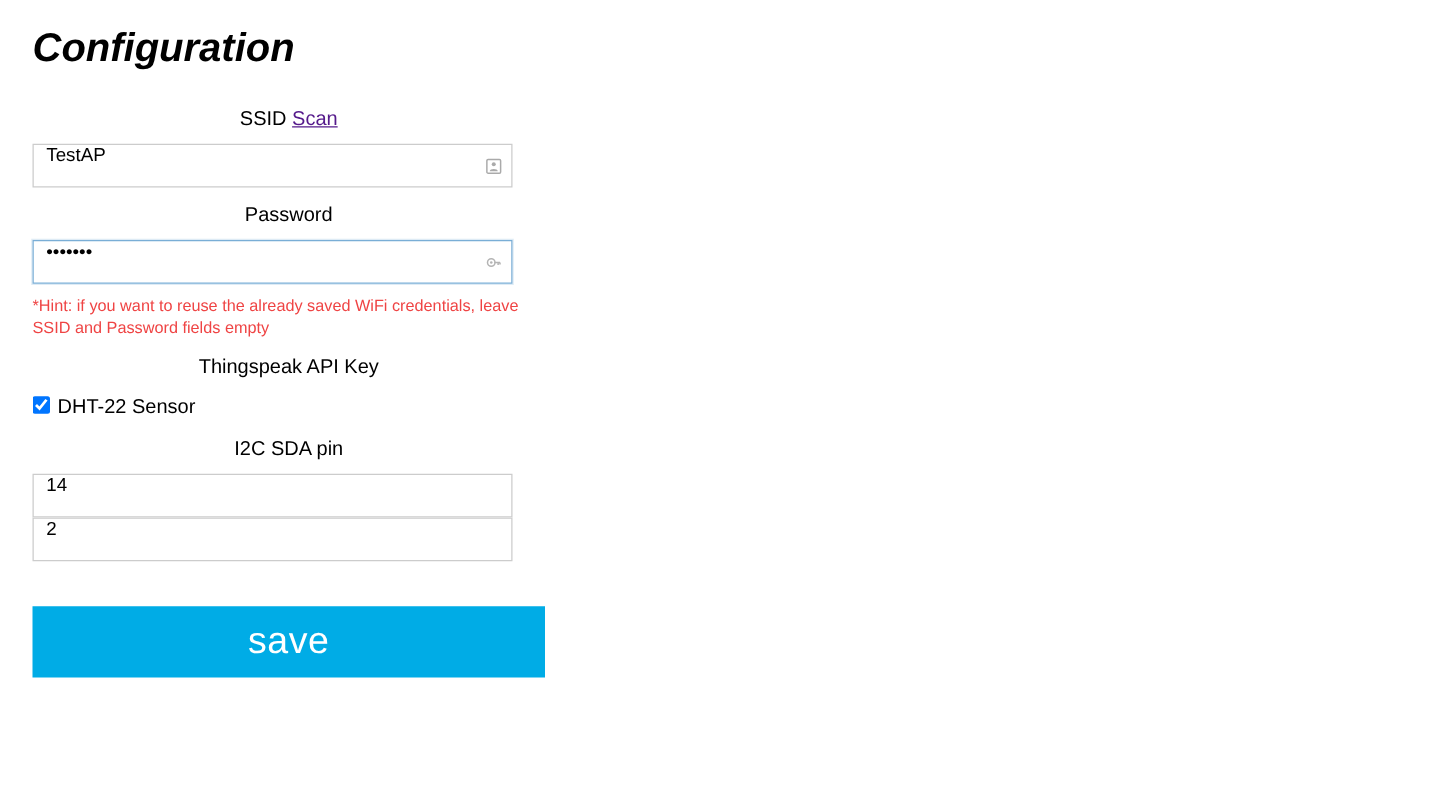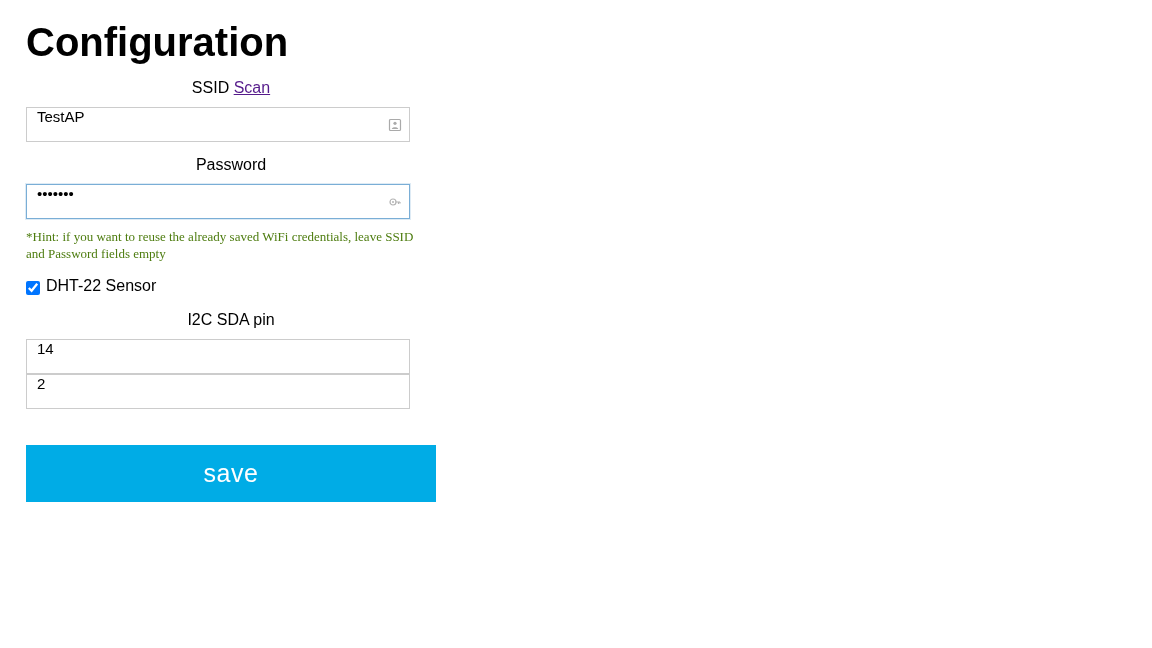--- a/index.html
+++ b/index.html
@@ -8,23 +8,24 @@
       padding: 0;
     }
     body {
       font-family: -apple-system, BlinkMacSystemFont, "Segoe UI", Arial, sans-serif;
       font-size: 16px;
       color: #000;
       background: #fff;
       padding: 20px 26px;
     }
     h1 {
-      font-size: 40px;
+      font-size: 32px;
       font-weight: bold;
-      margin-bottom: 14px;
+      margin-bottom: 30px;
+      font-style: italic;
     }
     .form-wrap {
       width: 410px;
     }
     .label-row {
       font-size: 16px;
       margin-bottom: 10px;
       margin-top: 14px;
       color: #000;
       text-align: center;
@@ -56,44 +57,43 @@
       position: absolute;
       right: 8px;
       top: 50%;
       transform: translateY(-50%);
       width: 14px;
       height: 14px;
       opacity: 0.55;
     }
     .hint {
       font-size: 13px;
-      color: #4d7c0f;
+      color: #ef4444;
       margin-top: 10px;
       line-height: 1.3;
       max-width: 400px;
-      font-family: Liberation Serif, serif;
     }
     .checkbox-row {
       margin-top: 14px;
       font-size: 16px;
       display: flex;
-      align-items: flex-end;
+      align-items: flex-start;
       gap: 6px;
     }
     .checkbox-row input[type="checkbox"] {
       width: 14px;
       height: 14px;
     }
     .save-btn {
       width: 410px;
       height: 57px;
       background: #00ace6;
       color: #fff;
       border: none;
-      font-size: 25px;
+      font-size: 30px;
       font-weight: 400;
       margin-top: 36px;
       cursor: pointer;
       letter-spacing: 0.5px;
     }
   </style>
 </head>
 <body>
 
 <div class="form-wrap">
@@ -121,20 +121,21 @@
       <svg viewBox="0 0 14 14" xmlns="http://www.w3.org/2000/svg">
         <circle cx="5" cy="7" r="3" fill="none" stroke="#777" stroke-width="1.2"></circle>
         <circle cx="5" cy="7" r="1" fill="#777"></circle>
         <path d="M7.5 7 L12 7 M10.5 7 L10.5 9 M12 7 L12 8.5" stroke="#777" stroke-width="1.2" fill="none"></path>
       </svg>
     </span>
   </div>
 
   <div class="hint">*Hint: if you want to reuse the already saved WiFi credentials, leave SSID and Password fields empty</div>
 
+  <div class="label-row">Thingspeak API Key</div>
 
   <div class="checkbox-row">
     <input type="checkbox" checked="" style="">
     <span>DHT-22 Sensor</span>
   </div>
 
   <div class="label-row" style="margin-top:16px">I2C SDA pin</div>
   <div class="input-holder">
     <input type="text" value="14" style="">
   </div>

